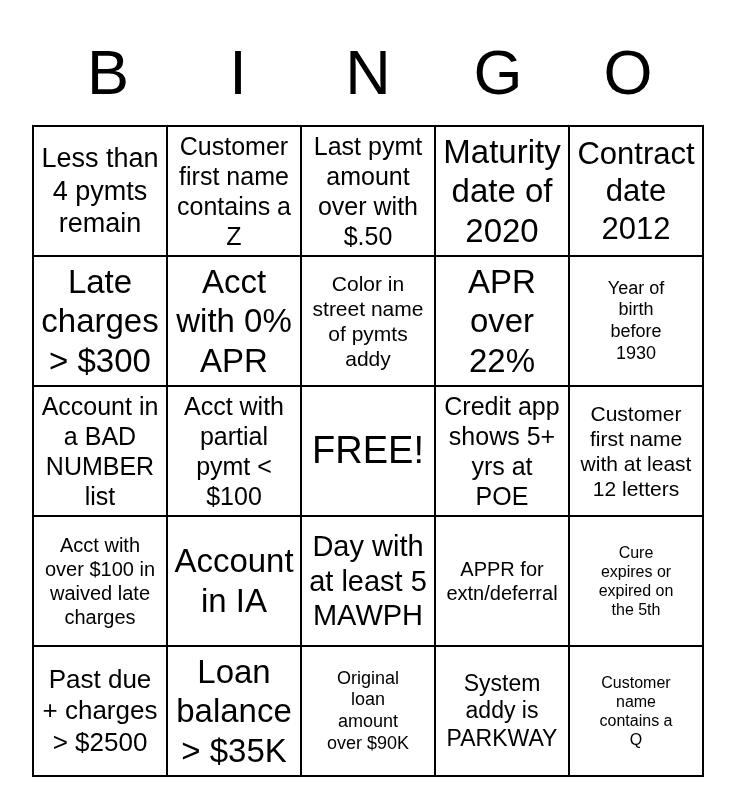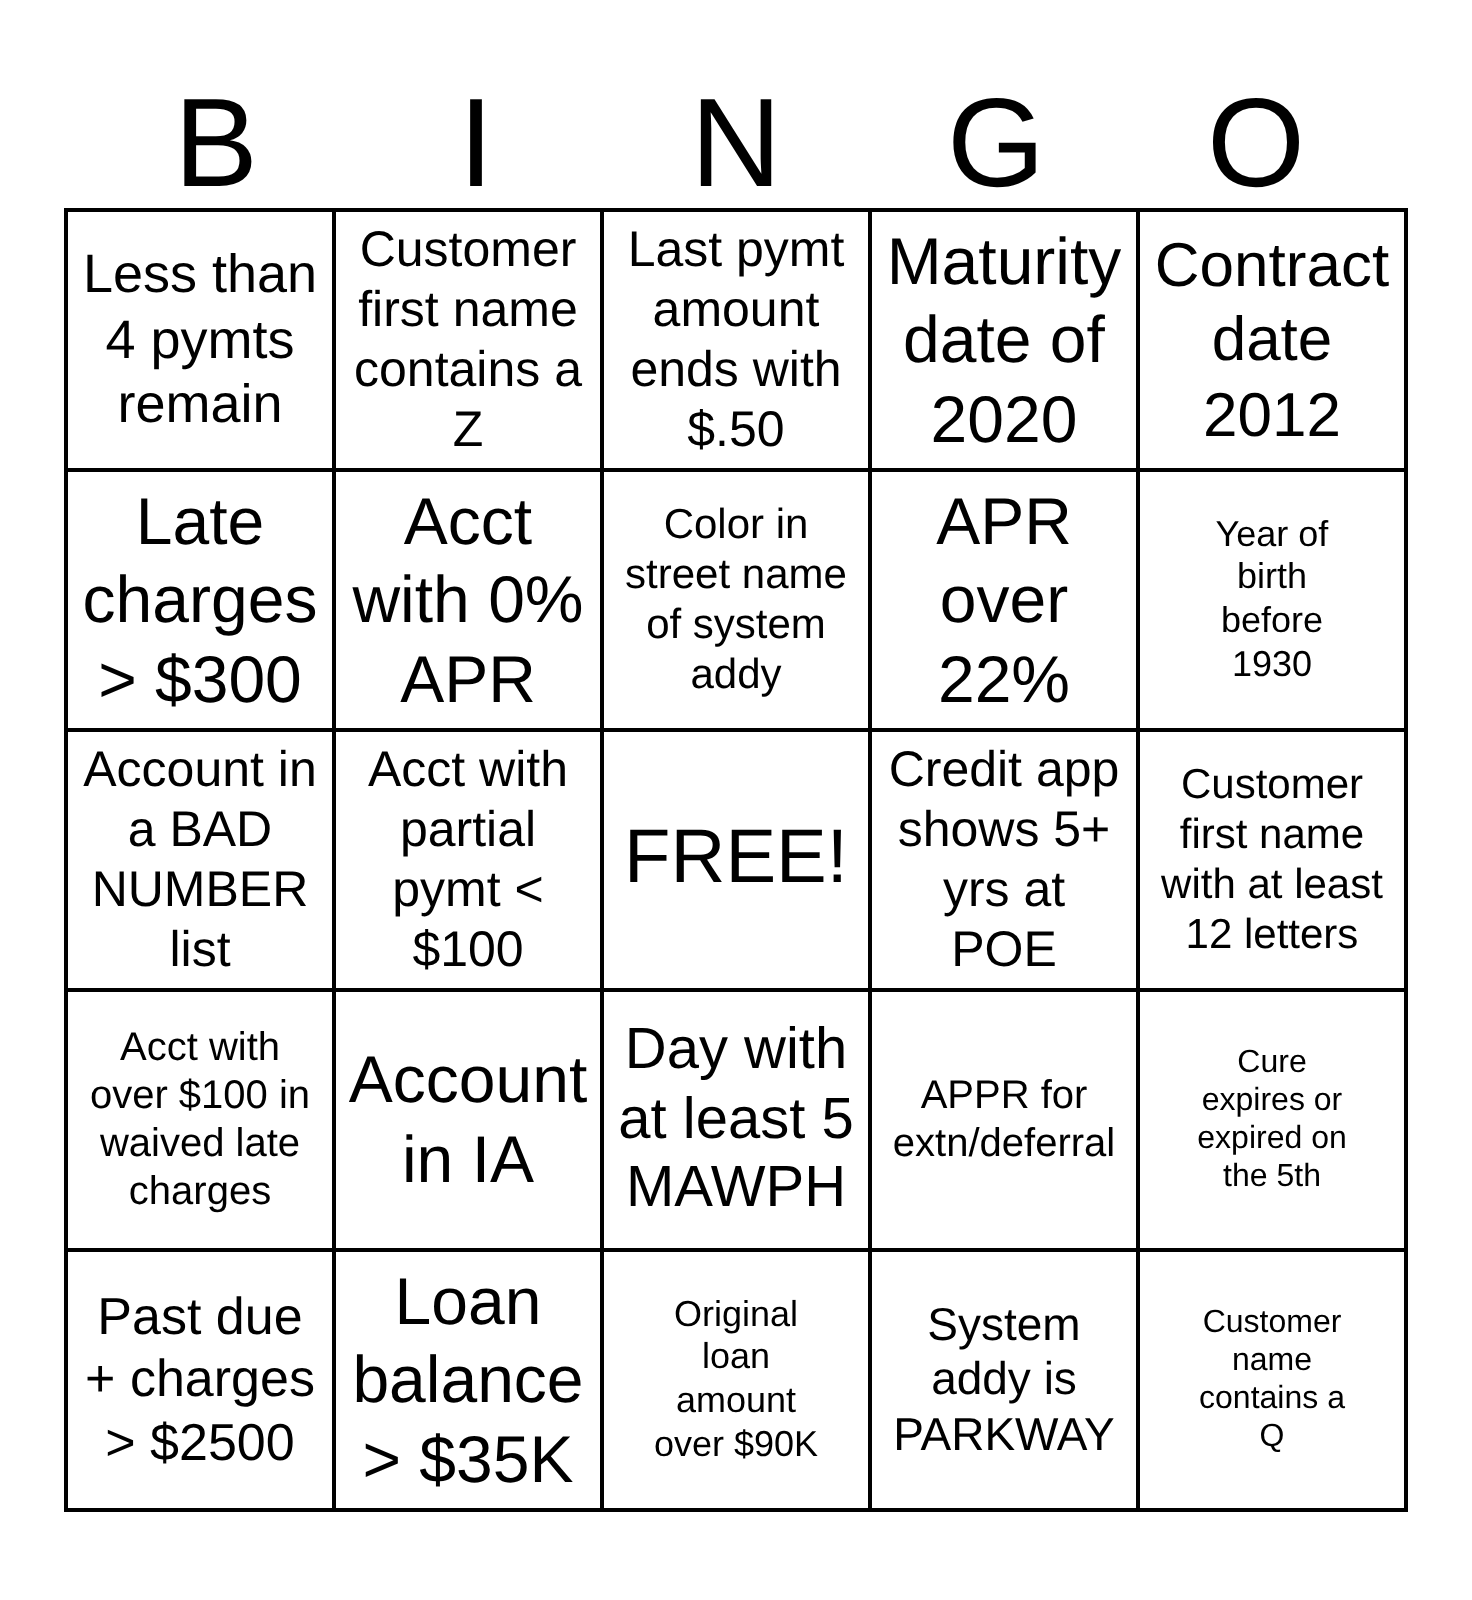--- a/index.html
+++ b/index.html
@@ -28,21 +28,21 @@
     align-items:flex-end;
     justify-content:center;
     font-size:63px;
     line-height:1;
     font-weight:400;
   }
   table.card{
     border-collapse:collapse;
     table-layout:fixed;
     width:650px;
-    margin:0 auto 0 auto;
+    margin:21px auto 0 auto;
   }
   td.cell{
     border:2px solid var(--line);
     width:130px;
     height:128px;
     text-align:center;
     vertical-align:middle;
     white-space:pre-line;
     line-height:1.2;
     padding:0 1px;
@@ -70,39 +70,39 @@
         <tr>
           <td class="cell fs27">Less than
 4 pymts
 remain</td>
           <td class="cell fs25">Customer
 first name
 contains a
 Z</td>
           <td class="cell fs25">Last pymt
 amount
-ends with
+over with
 $.50</td>
           <td class="cell fs33">Maturity
 date of
 2020</td>
           <td class="cell fs31">Contract
 date
 2012</td>
         </tr>
         <tr>
           <td class="cell fs33">Late
 charges
 &gt; $300</td>
           <td class="cell fs33">Acct
 with 0%
 APR</td>
           <td class="cell fs21">Color in
 street name
-of system
+of pymts
 addy</td>
           <td class="cell fs33">APR
 over
 22%</td>
           <td class="cell fs22">Year of
 birth
 before
 1930</td>
         </tr>
         <tr>

